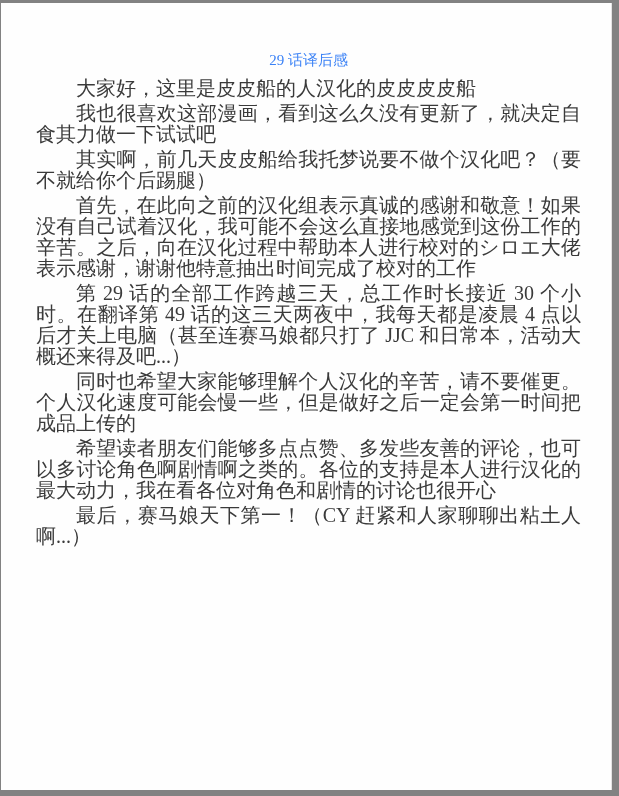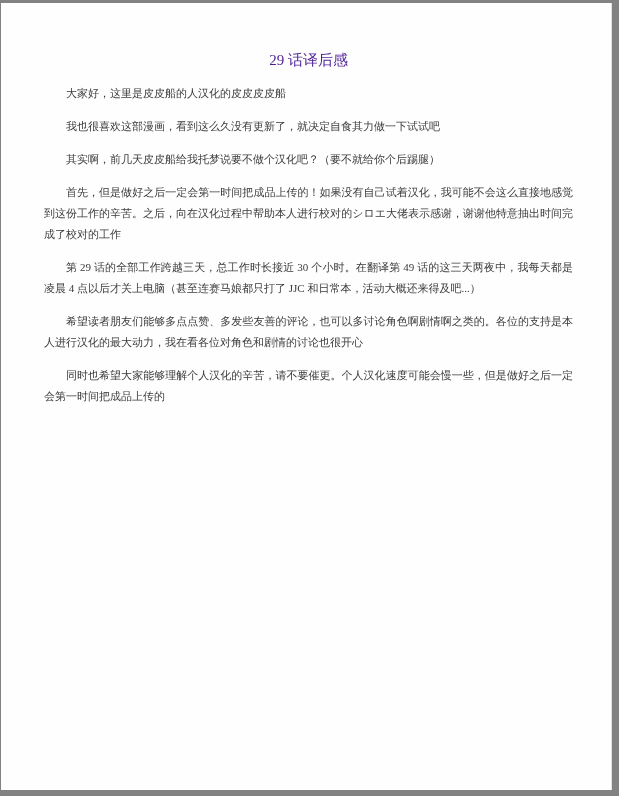--- a/index.html
+++ b/index.html
@@ -27,42 +27,43 @@
   .content {
     padding: 47px 26px 0 31px;
     color: #3a3a3a;
   }
   .doc-title {
     margin: 0 0 7px 0;
     font-size: 15px;
     font-weight: normal;
     line-height: 21px;
     text-align: center;
-    color: #4c1d95;
+    color: #3b82f6;
   }
   .para {
-    margin: 12px;
-    font-size: 11px;
+    margin: 4px;
+    font-size: 20px;
     line-height: 21px;
     text-indent: 2em;
     text-align: justify;
     text-justify: inter-character;
     word-break: break-all;
     color: #3a3a3a;
   }
 </style>
 </head>
 <body>
 
 <div class="page">
   <div class="content">
     <h1 class="doc-title">29 话译后感</h1>
     <div>
         <p class="para">大家好，这里是皮皮船的人汉化的皮皮皮皮船</p>
         <p class="para">我也很喜欢这部漫画，看到这么久没有更新了，就决定自食其力做一下试试吧</p>
         <p class="para">其实啊，前几天皮皮船给我托梦说要不做个汉化吧？（要不就给你个后踢腿）</p>
-        <p class="para">首先，但是做好之后一定会第一时间把成品上传的！如果没有自己试着汉化，我可能不会这么直接地感觉到这份工作的辛苦。之后，向在汉化过程中帮助本人进行校对的シロエ大佬表示感谢，谢谢他特意抽出时间完成了校对的工作</p>
+        <p class="para">首先，在此向之前的汉化组表示真诚的感谢和敬意！如果没有自己试着汉化，我可能不会这么直接地感觉到这份工作的辛苦。之后，向在汉化过程中帮助本人进行校对的シロエ大佬表示感谢，谢谢他特意抽出时间完成了校对的工作</p>
         <p class="para">第 29 话的全部工作跨越三天，总工作时长接近 30 个小时。在翻译第 49 话的这三天两夜中，我每天都是凌晨 4 点以后才关上电脑（甚至连赛马娘都只打了 JJC 和日常本，活动大概还来得及吧...）</p>
+        <p class="para">同时也希望大家能够理解个人汉化的辛苦，请不要催更。个人汉化速度可能会慢一些，但是做好之后一定会第一时间把成品上传的</p>
         <p class="para">希望读者朋友们能够多点点赞、多发些友善的评论，也可以多讨论角色啊剧情啊之类的。各位的支持是本人进行汉化的最大动力，我在看各位对角色和剧情的讨论也很开心</p>
-        <p class="para">同时也希望大家能够理解个人汉化的辛苦，请不要催更。个人汉化速度可能会慢一些，但是做好之后一定会第一时间把成品上传的</p>
+        <p class="para">最后，赛马娘天下第一！（CY 赶紧和人家聊聊出粘土人啊...）</p>
       </div>
   </div>
 </div>
 
 </body></html>

